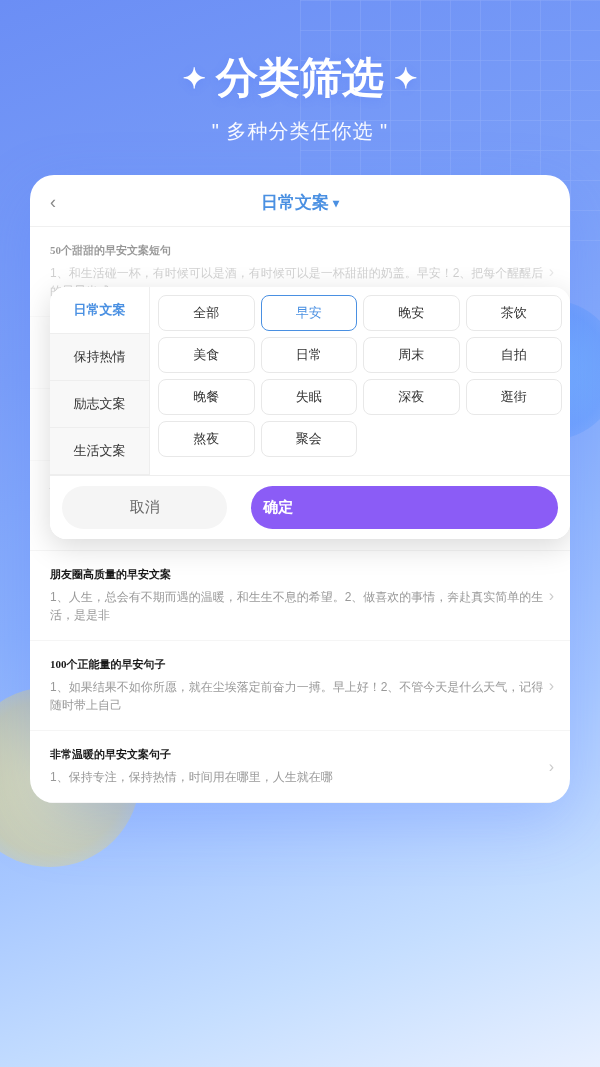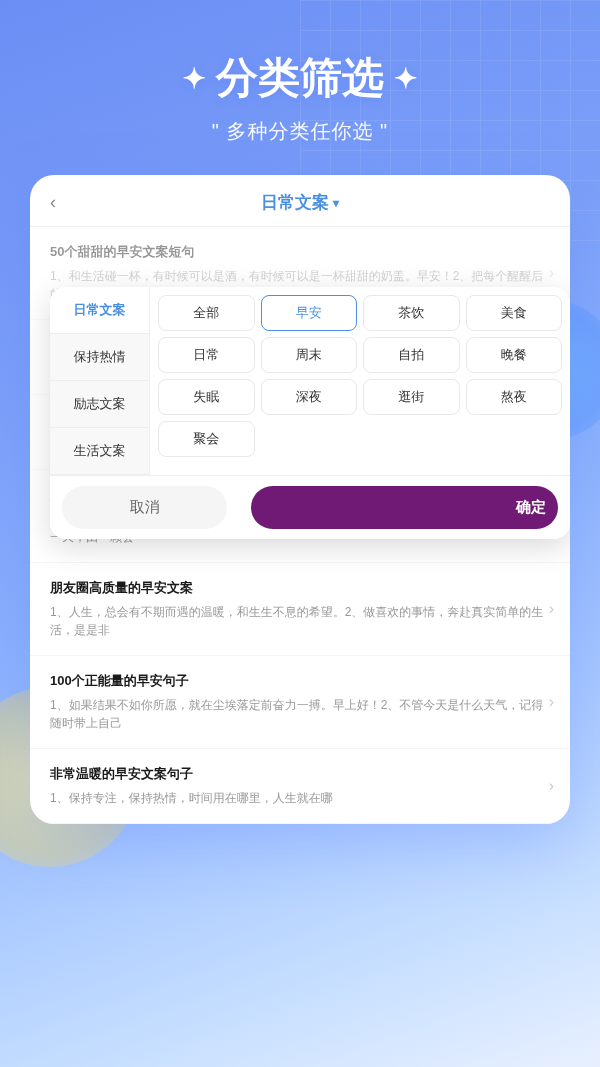--- a/index.html
+++ b/index.html
@@ -123,24 +123,25 @@
     }
 
     
     .list-item {
       padding: 16px 20px;
       border-bottom: 1px solid #f5f5f5;
       position: relative;
       cursor: pointer;
     }
     .list-item-title {
-      font-size: 13px;
+      font-size: 11px;
       font-weight: 600;
       color: #1a1a1a;
       margin-bottom: 6px;
+      font-family: Liberation Serif, serif;
     }
     .list-item-desc {
       font-size: 12px;
       color: #999;
       line-height: 1.5;
       overflow: hidden;
       display: -webkit-box;
       -webkit-line-clamp: 2;
       -webkit-box-orient: vertical;
     }
@@ -221,27 +222,27 @@
       border-radius: 24px;
       font-size: 15px;
       color: #666;
       cursor: pointer;
       text-align: center;
     }
     .btn-confirm {
       flex: 2;
       padding: 12px;
       border: none;
-      background: #701a75;
+      background: #8b5cf6;
       border-radius: 24px;
       font-size: 15px;
       color: #fff;
       cursor: pointer;
       font-weight: 600;
-      text-align: right;
+      text-align: left;
     }
 
     .dimmed {
       opacity: 0.45;
     }
   </style>
 </head>
 <body>
 
 <div class="bg-grid"></div>
@@ -310,20 +311,21 @@
       <div style="display:flex;">
         <div class="filter-categories" id="filter-cats">
             <div class="filter-cat-item active">日常文案</div>
             <div class="filter-cat-item">保持热情</div>
             <div class="filter-cat-item">励志文案</div>
             <div class="filter-cat-item">生活文案</div>
           </div>
         <div class="filter-tags-area" id="filter-tags">
             <div class="filter-tag">全部</div>
             <div class="filter-tag selected">早安</div>
+            <div class="filter-tag">晚安</div>
             <div class="filter-tag">茶饮</div>
             <div class="filter-tag">美食</div>
             <div class="filter-tag">日常</div>
             <div class="filter-tag">周末</div>
             <div class="filter-tag">自拍</div>
             <div class="filter-tag">晚餐</div>
             <div class="filter-tag">失眠</div>
             <div class="filter-tag">深夜</div>
             <div class="filter-tag">逛街</div>
             <div class="filter-tag">熬夜</div>

